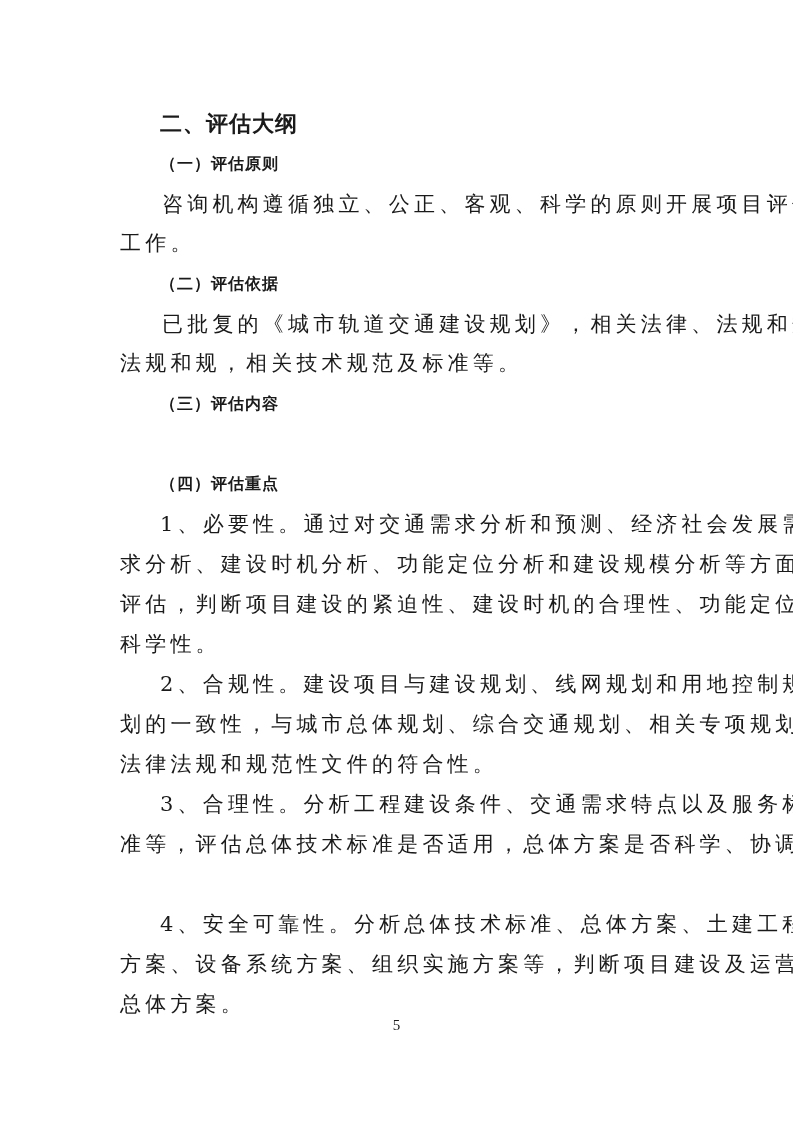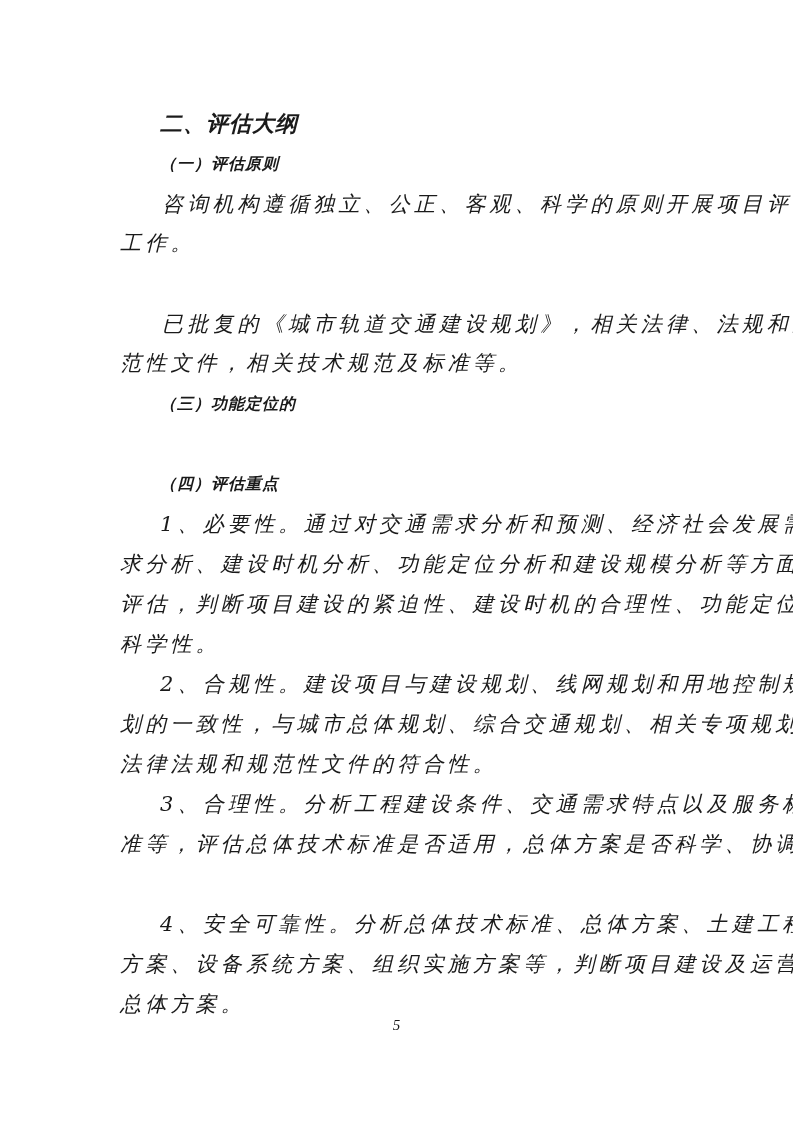--- a/index.html
+++ b/index.html
@@ -14,21 +14,20 @@
       overflow: hidden;
       font-family: "DejaVu Serif", "Liberation Serif", serif;
       color: #1a1a1a;
     }
     .page {
       position: absolute;
       left: 0; top: 0;
       width: 793px;
       height: 1122px;
       background: #ffffff;
-      font-style: italic;
     }
     .line {
       position: absolute;
       white-space: nowrap;
       font-size: 21px;
       line-height: 28px;
       letter-spacing: 4.2px;
     }
     .h1 {
       font-family: "DejaVu Sans", "Liberation Sans", sans-serif;
@@ -57,24 +56,25 @@
 <body>
 
 <div class="page">
 
   <div class="line h1" style="left:160px; top:110px;">二、评估大纲</div>
 
   <div class="line h2" style="left:160px; top:150px;">（一）评估原则</div>
   <div class="line" style="left:162px; top:190px;">咨询机构遵循独立、公正、客观、科学的原则开展项目评估</div>
   <div class="line" style="left:120px; top:229px;">工作。</div>
 
+  <div class="line h2" style="left:160px; top:270px;">（二）评估依据</div>
   <div class="line" style="left:162px; top:310px;">已批复的《城市轨道交通建设规划》，相关法律、法规和规</div>
-  <div class="line" style="left:120px; top:349px;">范性文件，相关技术规范及标准等。</div>
+  <div class="line" style="left:120px; top:349px;">法规和规，相关技术规范及标准等。</div>
 
-  <div class="line h2" style="left:160px; top:390px;">（三）功能定位的</div>
+  <div class="line h2" style="left:160px; top:390px;">（三）评估内容</div>
 
   <div class="line h2" style="left:160px; top:470px;">（四）评估重点</div>
 
   <div class="line" style="left:160px; top:510px;">1、必要性。通过对交通需求分析和预测、经济社会发展需</div>
   <div class="line" style="left:120px; top:550px;">求分析、建设时机分析、功能定位分析和建设规模分析等方面的</div>
   <div class="line" style="left:120px; top:590px;">评估，判断项目建设的紧迫性、建设时机的合理性、功能定位的</div>
   <div class="line" style="left:120px; top:630px;">科学性。</div>
 
   <div class="line" style="left:160px; top:670px;">2、合规性。建设项目与建设规划、线网规划和用地控制规</div>
   <div class="line" style="left:120px; top:710px;">划的一致性，与城市总体规划、综合交通规划、相关专项规划、</div>

